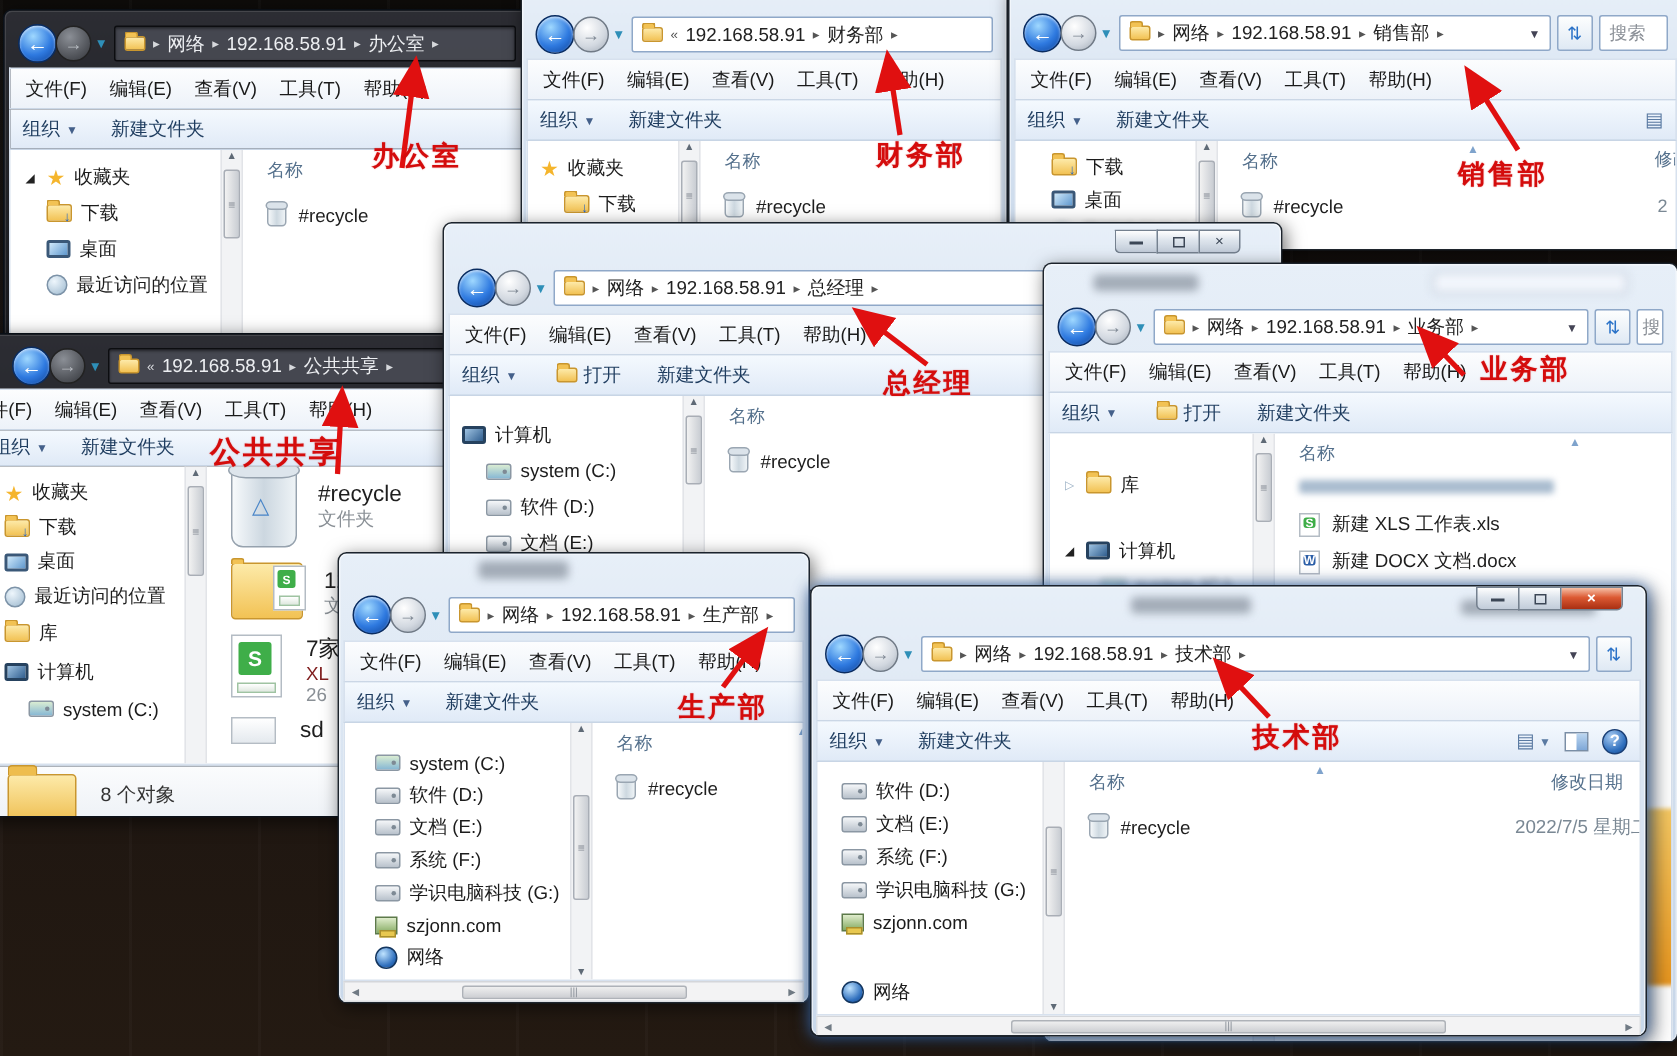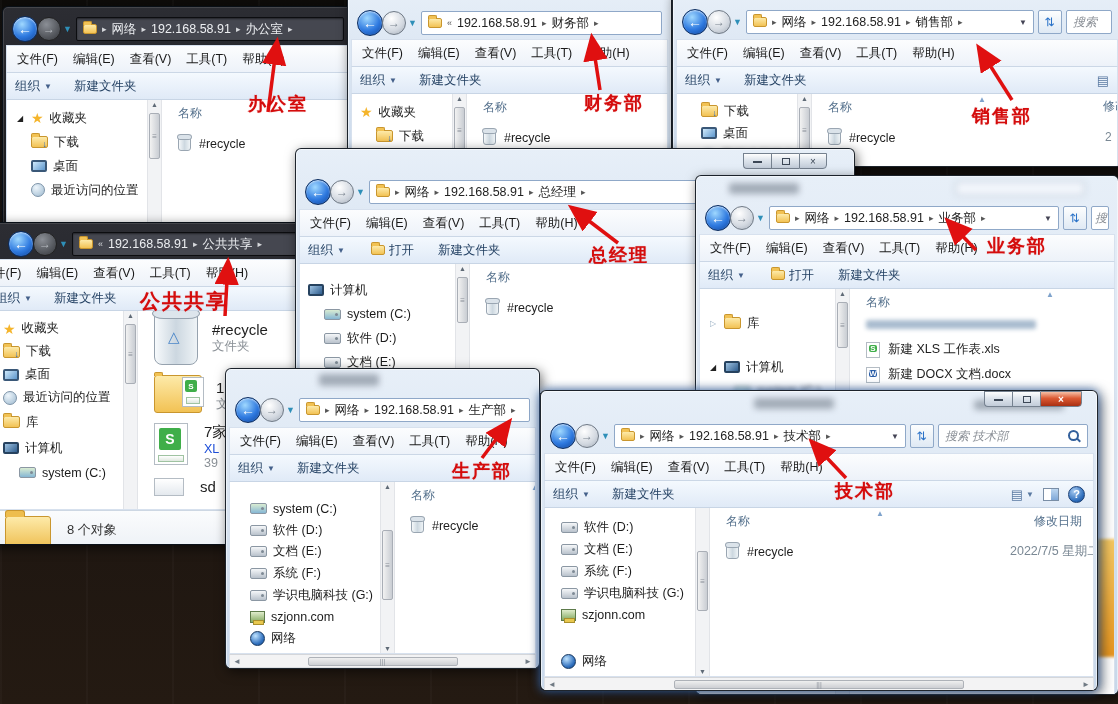--- a/index.html
+++ b/index.html
@@ -42,21 +42,21 @@
     background:#fff; border:1px solid #8fa8c8; border-radius:2px; font-size:12.5px; color:#222; overflow:hidden; white-space:nowrap; }
   .dark .addr { background:rgba(72,74,82,.92); border-color:#0c0d10; color:#eceef1;
     box-shadow:inset 0 1px 2px rgba(0,0,0,.5); }
   .addr .sep { font-size:9px; color:#555; }
   .dark .addr .sep { color:#d6d8dc; }
   .addr .crumb { cursor:default; }
   .ref { width:24px; height:24px; display:flex; align-items:center; justify-content:center; color:#2a72c8;
     background:linear-gradient(#fdfefe,#dfe9f4); border:1px solid #8fa8c8; border-radius:2px; font-size:12px; flex:0 0 auto; }
   .ref b { transform:rotate(90deg); font-weight:normal; }
   .search { display:flex; align-items:center; height:24px; background:#fff; border:1px solid #8fa8c8;
-    border-radius:2px; padding:0 6px; color:#8a8f96; font-style:italic; font-size:12px; flex:0 0 auto; overflow:hidden; }
+    border-radius:2px; padding:0 6px; color:#8a8f96; font-size:12px; flex:0 0 auto; overflow:hidden; }
   .mag { position:relative; width:14px; height:14px; margin-left:auto; flex:0 0 auto; }
   .mag::before { content:''; position:absolute; left:1px; top:1px; width:7px; height:7px;
     border:2px solid #33609c; border-radius:50%; }
   .mag::after { content:''; position:absolute; left:9px; top:10px; width:5px; height:2px;
     background:#33609c; transform:rotate(45deg); }
 
   .menubar { display:flex; gap:15px; padding:5px 10px 4px; background:linear-gradient(#fcfdfe,#edf2f9);
     border:1px solid #d7e1ee; border-bottom-color:#cbd7e6; font-size:12.5px; color:#1a1a1a; }
   .toolbar { display:flex; align-items:center; gap:8px; padding:0 8px; height:27px;
     background:linear-gradient(#f4f9fe,#e0eaf7); border:1px solid #d7e1ee; border-top:none;
@@ -441,22 +441,22 @@
           </span>
           <span style="padding-top:4px"><span style="font-size:15px;display:block">12</span>
           <span style="font-size:12.5px;color:#8a9096">文</span></span>
         </div>
         <div style="display:flex;gap:16px;margin-bottom:8px">
           <span class="sheet" style="width:34px;height:42px;flex:0 0 auto">
               <span class="sq green" style="left:4px;top:4px;width:22px;height:22px;font-size:14px">S</span>
               <span class="cells"></span>
             </span>
           <span><span style="font-size:15px;display:block">7家</span>
-          <span style="font-size:12.5px;color:#1d4ed8;display:block">XL</span>
-          <span style="font-size:12.5px;color:#8a9096">39</span></span>
+          <span style="font-size:12.5px;color:#7f1d1d;display:block">XL</span>
+          <span style="font-size:12.5px;color:#8a9096">26</span></span>
         </div>
         <div style="display:flex;gap:16px">
           <span class="sheet" style="width:30px;height:18px;flex:0 0 auto;background:linear-gradient(#fff,#e4e9ee)"></span>
           <span style="font-size:15px">sd</span>
         </div>
       </div>
     </div>
     <div class="statusbar">
       <span class="statfold"></span>
       <span>8 个对象</span>
@@ -753,24 +753,20 @@
         <span class="crumb">网络</span>
         <span class="sep">▸</span>
         <span class="crumb">192.168.58.91</span>
         <span class="sep">▸</span>
         <span class="crumb">技术部</span>
         <span class="sep">▸</span>
         <span style="margin-left:auto;font-size:8px;color:#445">▼</span>
       </span>
       <span class="ref">
           <b>⇄</b>
-        </span>
-      <span class="search" style="width:150px">
-          <span>搜索 技术部</span>
-          <span class="mag"></span>
         </span>
     </div>
     <div class="menubar">
       <span>文件(F)</span>
       <span>编辑(E)</span>
       <span>查看(V)</span>
       <span>工具(T)</span>
       <span>帮助(H)</span>
     </div>
     <div class="toolbar">

